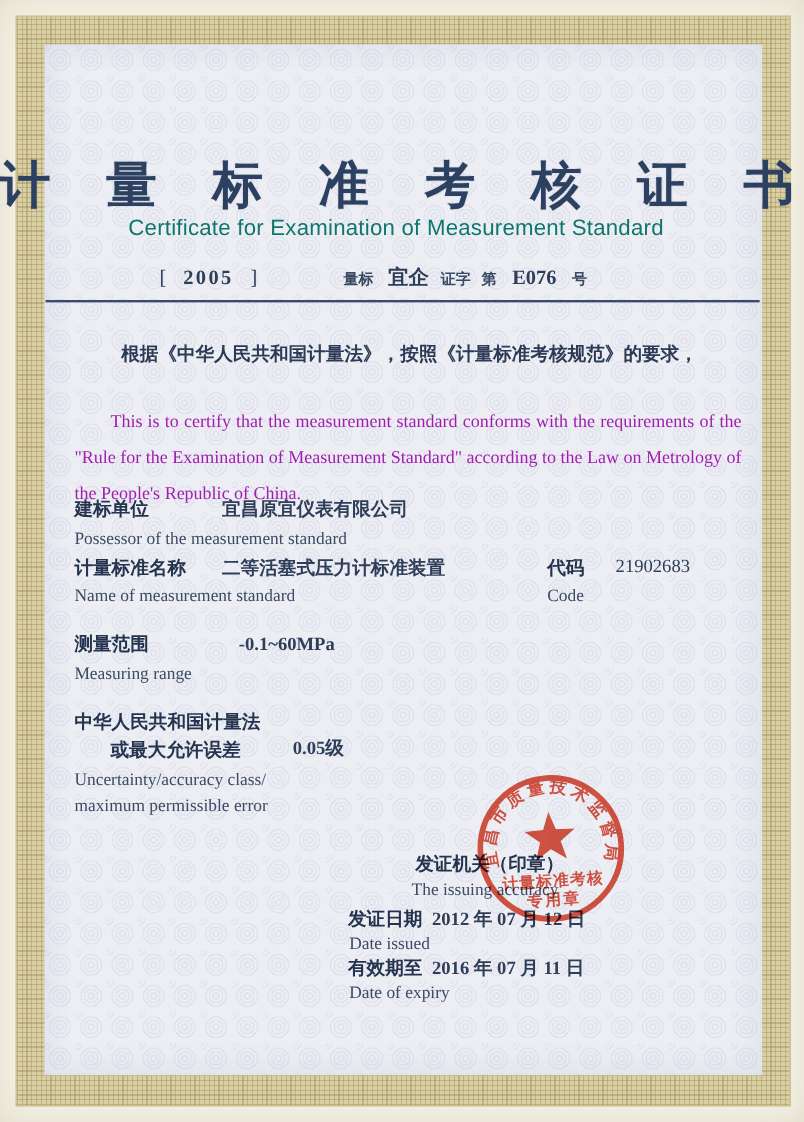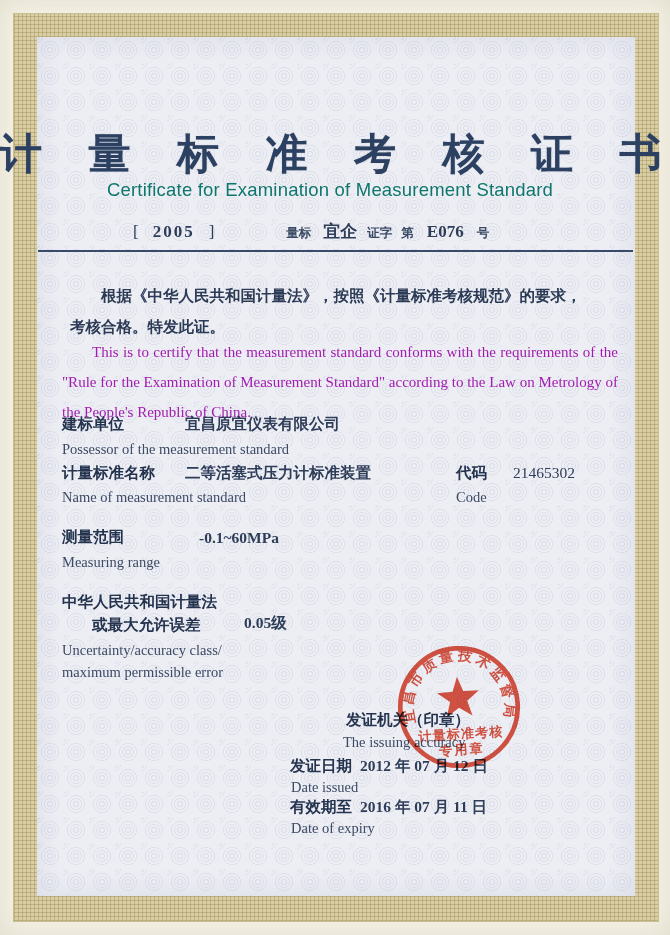--- a/index.html
+++ b/index.html
@@ -82,31 +82,30 @@
     <span class="big" style="margin-left:12px">宜企</span>
     <span class="small" style="margin-left:10px">证字</span>
     <span class="small" style="margin-left:9px">第</span>
     <span class="big" style="margin-left:13px">E076</span>
     <span class="small" style="margin-left:13px">号</span>
   </div>
 
   <div class="abs rule"></div>
 
   <div class="abs para-cn indent2em" style="top:280px">根据《中华人民共和国计量法》，按照《计量标准考核规范》的要求，</div>
-  <div class="abs para-cn" style="top:311px">考核合格。特发此证。</div>
   <div class="abs para-en">This is to certify that the measurement standard conforms with the requirements of the "Rule for the Examination of Measurement Standard" according to the Law on Metrology of the People's Republic of China.</div>
 
   <div class="abs lbl-cn" style="left:62px; top:414px">建标单位</div>
   <div class="abs val" style="left:185px; top:414px">宜昌原宜仪表有限公司</div>
   <div class="abs lbl-en" style="left:62px; top:441px">Possessor of the measurement standard</div>
 
   <div class="abs lbl-cn" style="left:62px; top:463px">计量标准名称</div>
   <div class="abs val" style="left:185px; top:463px">二等活塞式压力计标准装置</div>
   <div class="abs lbl-cn" style="left:456px; top:463px">代码</div>
-  <div class="abs val" style="left:513px; top:464px; font-weight:400">21465302</div>
+  <div class="abs val" style="left:513px; top:464px; font-weight:400">21902683</div>
   <div class="abs lbl-en" style="left:62px; top:489px">Name of measurement standard</div>
   <div class="abs lbl-en" style="left:456px; top:489px">Code</div>
 
   <div class="abs lbl-cn" style="left:62px; top:527px">测量范围</div>
   <div class="abs val" style="left:199px; top:529px">-0.1~60MPa</div>
   <div class="abs lbl-en" style="left:62px; top:554px">Measuring range</div>
 
   <div class="abs lbl-cn" style="left:62px; top:592px">中华人民共和国计量法</div>
   <div class="abs lbl-cn" style="left:92px; top:615px">或最大允许误差</div>
   <div class="abs val" style="left:244px; top:613px">0.05级</div>

